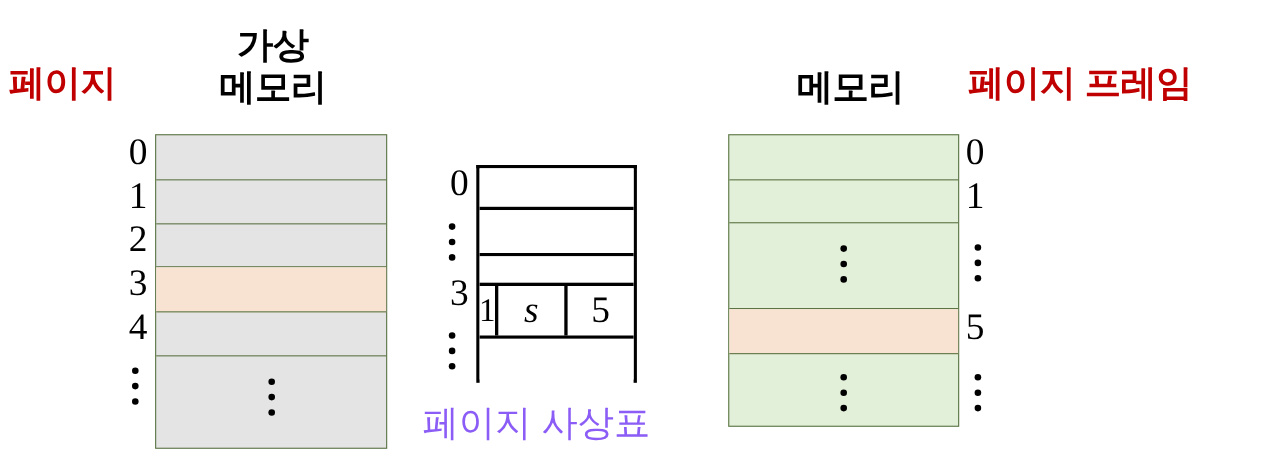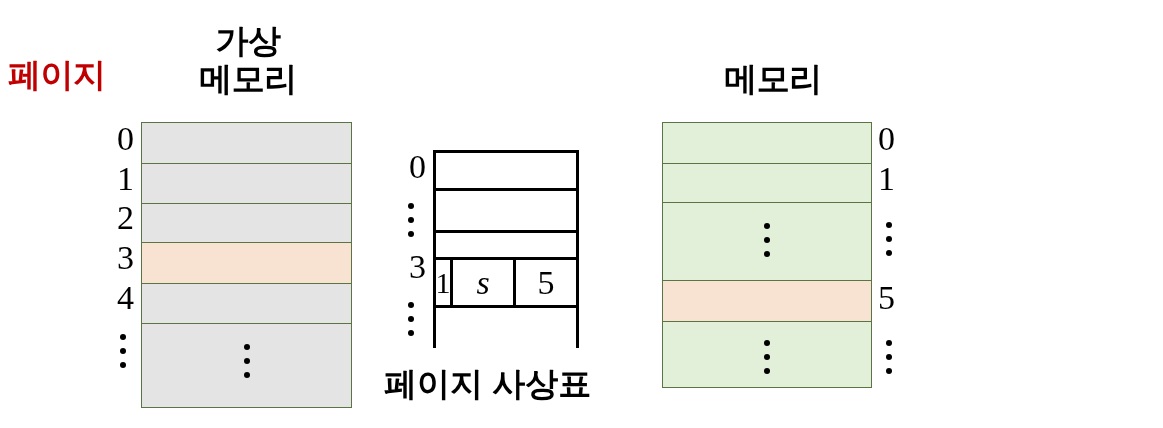--- a/index.html
+++ b/index.html
@@ -99,23 +99,23 @@
     justify-content: center;
     font-family: "Liberation Serif", serif;
     font-size: 34px;
     color: #000000;
   }
   .mapcell:last-child { border-right: none; }
   .mapcell.italic { font-style: italic; }
   .maplabel {
     position: absolute;
     font-family: "Liberation Sans", sans-serif;
-    font-weight: bold;
+    font-weight: normal;
     font-size: 33px;
-    color: #000000;
+    color: #8b5cf6;
     white-space: pre;
   }
 </style>
 </head>
 <body>
 
 <div class="stage">
 
   <div class="hdr" style="left:176px; top:22px; width:144px; text-align:center;">가상</div>
 
@@ -170,20 +170,21 @@
       <div class="mapcell italic" style="width:63px;">s</div>
       <div class="mapcell" style="width:60px;">5</div>
     </div>
     <div class="maprow open" style="height:37px;"></div>
   </div>
 
   <div class="maplabel" style="left:384px; top:362px;">페이지 사상표</div>
 
   <div class="hdr" style="left:700px; top:60px; width:146px; text-align:center;">메모리</div>
 
+  <div class="hdr red" style="left:880px; top:56px; width:280px; text-align:left;">페이지 프레임</div>
 
   <div class="memtable" style="left:662px; top:122px; width:210px; height:266px; background:#E2EFD9;">
     <div class="memrow" style="height:41px;"></div>
     <div class="memrow" style="height:39px;"></div>
     <div class="memrow" style="height:78px;">
       <div class="vdots" style="left:50%; margin-left:-7px; top:20px;">
         <i></i>
           <i></i>
           <i></i>
       </div>

